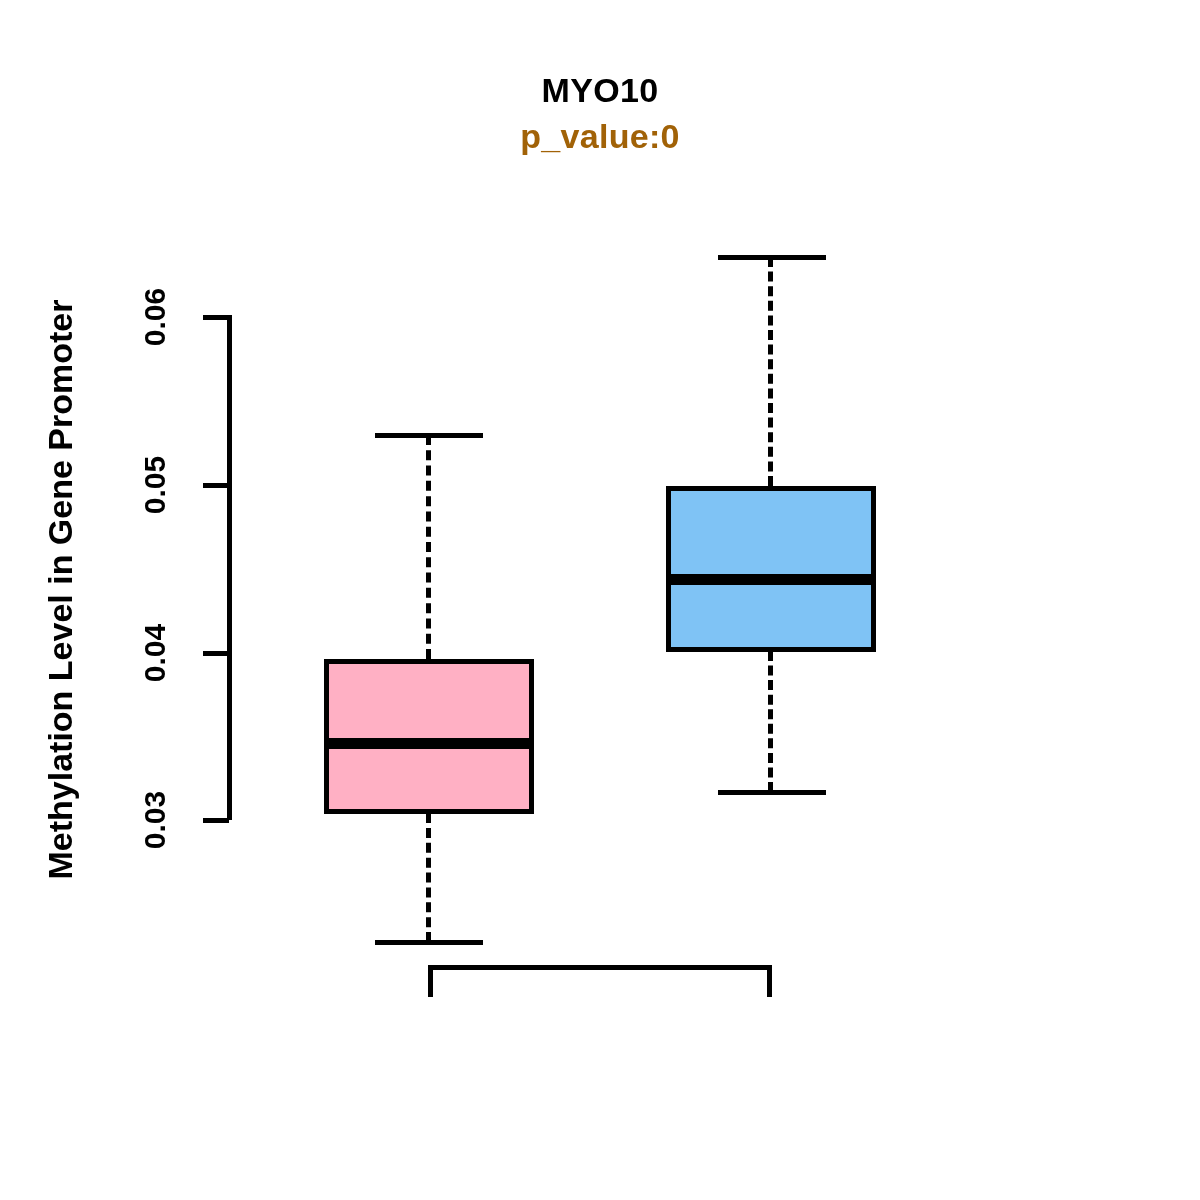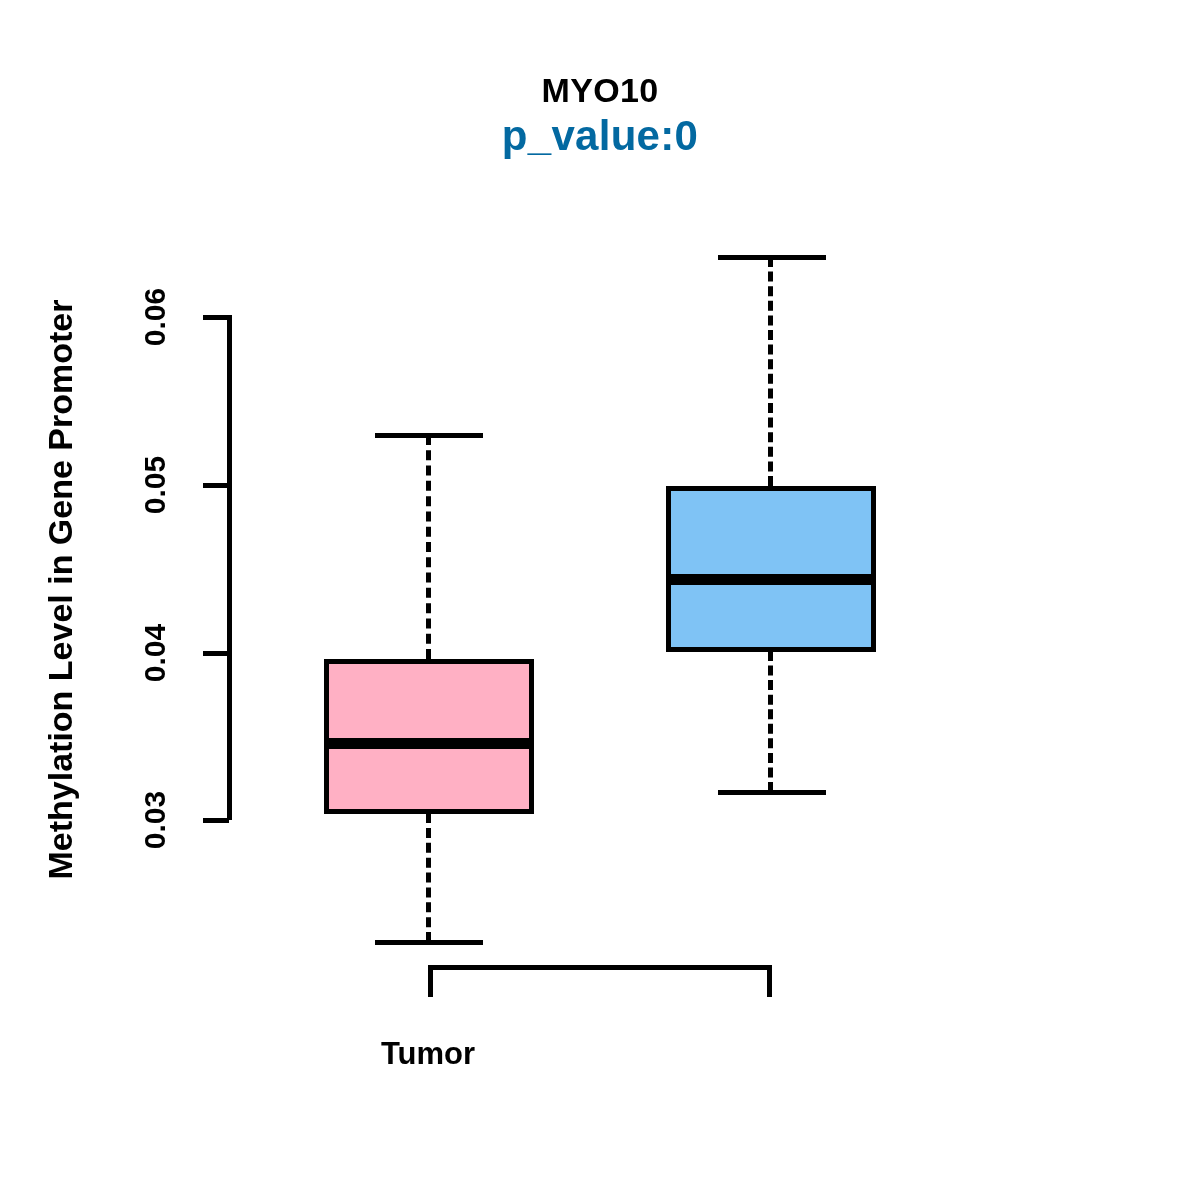--- a/index.html
+++ b/index.html
@@ -30,23 +30,23 @@
     pointer-events: none;
   }
   .title-main {
     font-size: 34px;
     font-weight: bold;
     color: #000000;
     line-height: 44px;
     letter-spacing: 0.3px;
   }
   .title-sub {
-    font-size: 42px;
+    font-size: 34px;
     font-weight: bold;
-    color: #0369a1;
+    color: #a16207;
     line-height: 48px;
     letter-spacing: 0.3px;
   }
 
   
   .ylab {
     position: absolute;
     left: -370px;
     top: 570px;
     width: 860px;
@@ -178,15 +178,14 @@
   <div class="whisker" style="left:768px; top:651px; height:141px;"></div>
   <div class="whisker-cap" style="left:718px; top:790px; width:108px;"></div>
 
   <div class="box-rect" style="left:666px; top:486px; width:210px; height:166px; background:#7FC3F5;"></div>
   <div class="median-line" style="left:666px; top:574px; width:210px;"></div>
 
   <div class="axis-line x-axis-spine"></div>
   <div class="x-tick" style="left:428px;"></div>
   <div class="x-tick" style="left:767px;"></div>
 
-  <div class="x-tick-label" style="left:278px;">Tumor</div>
 
 </div>
 
 </body></html>

